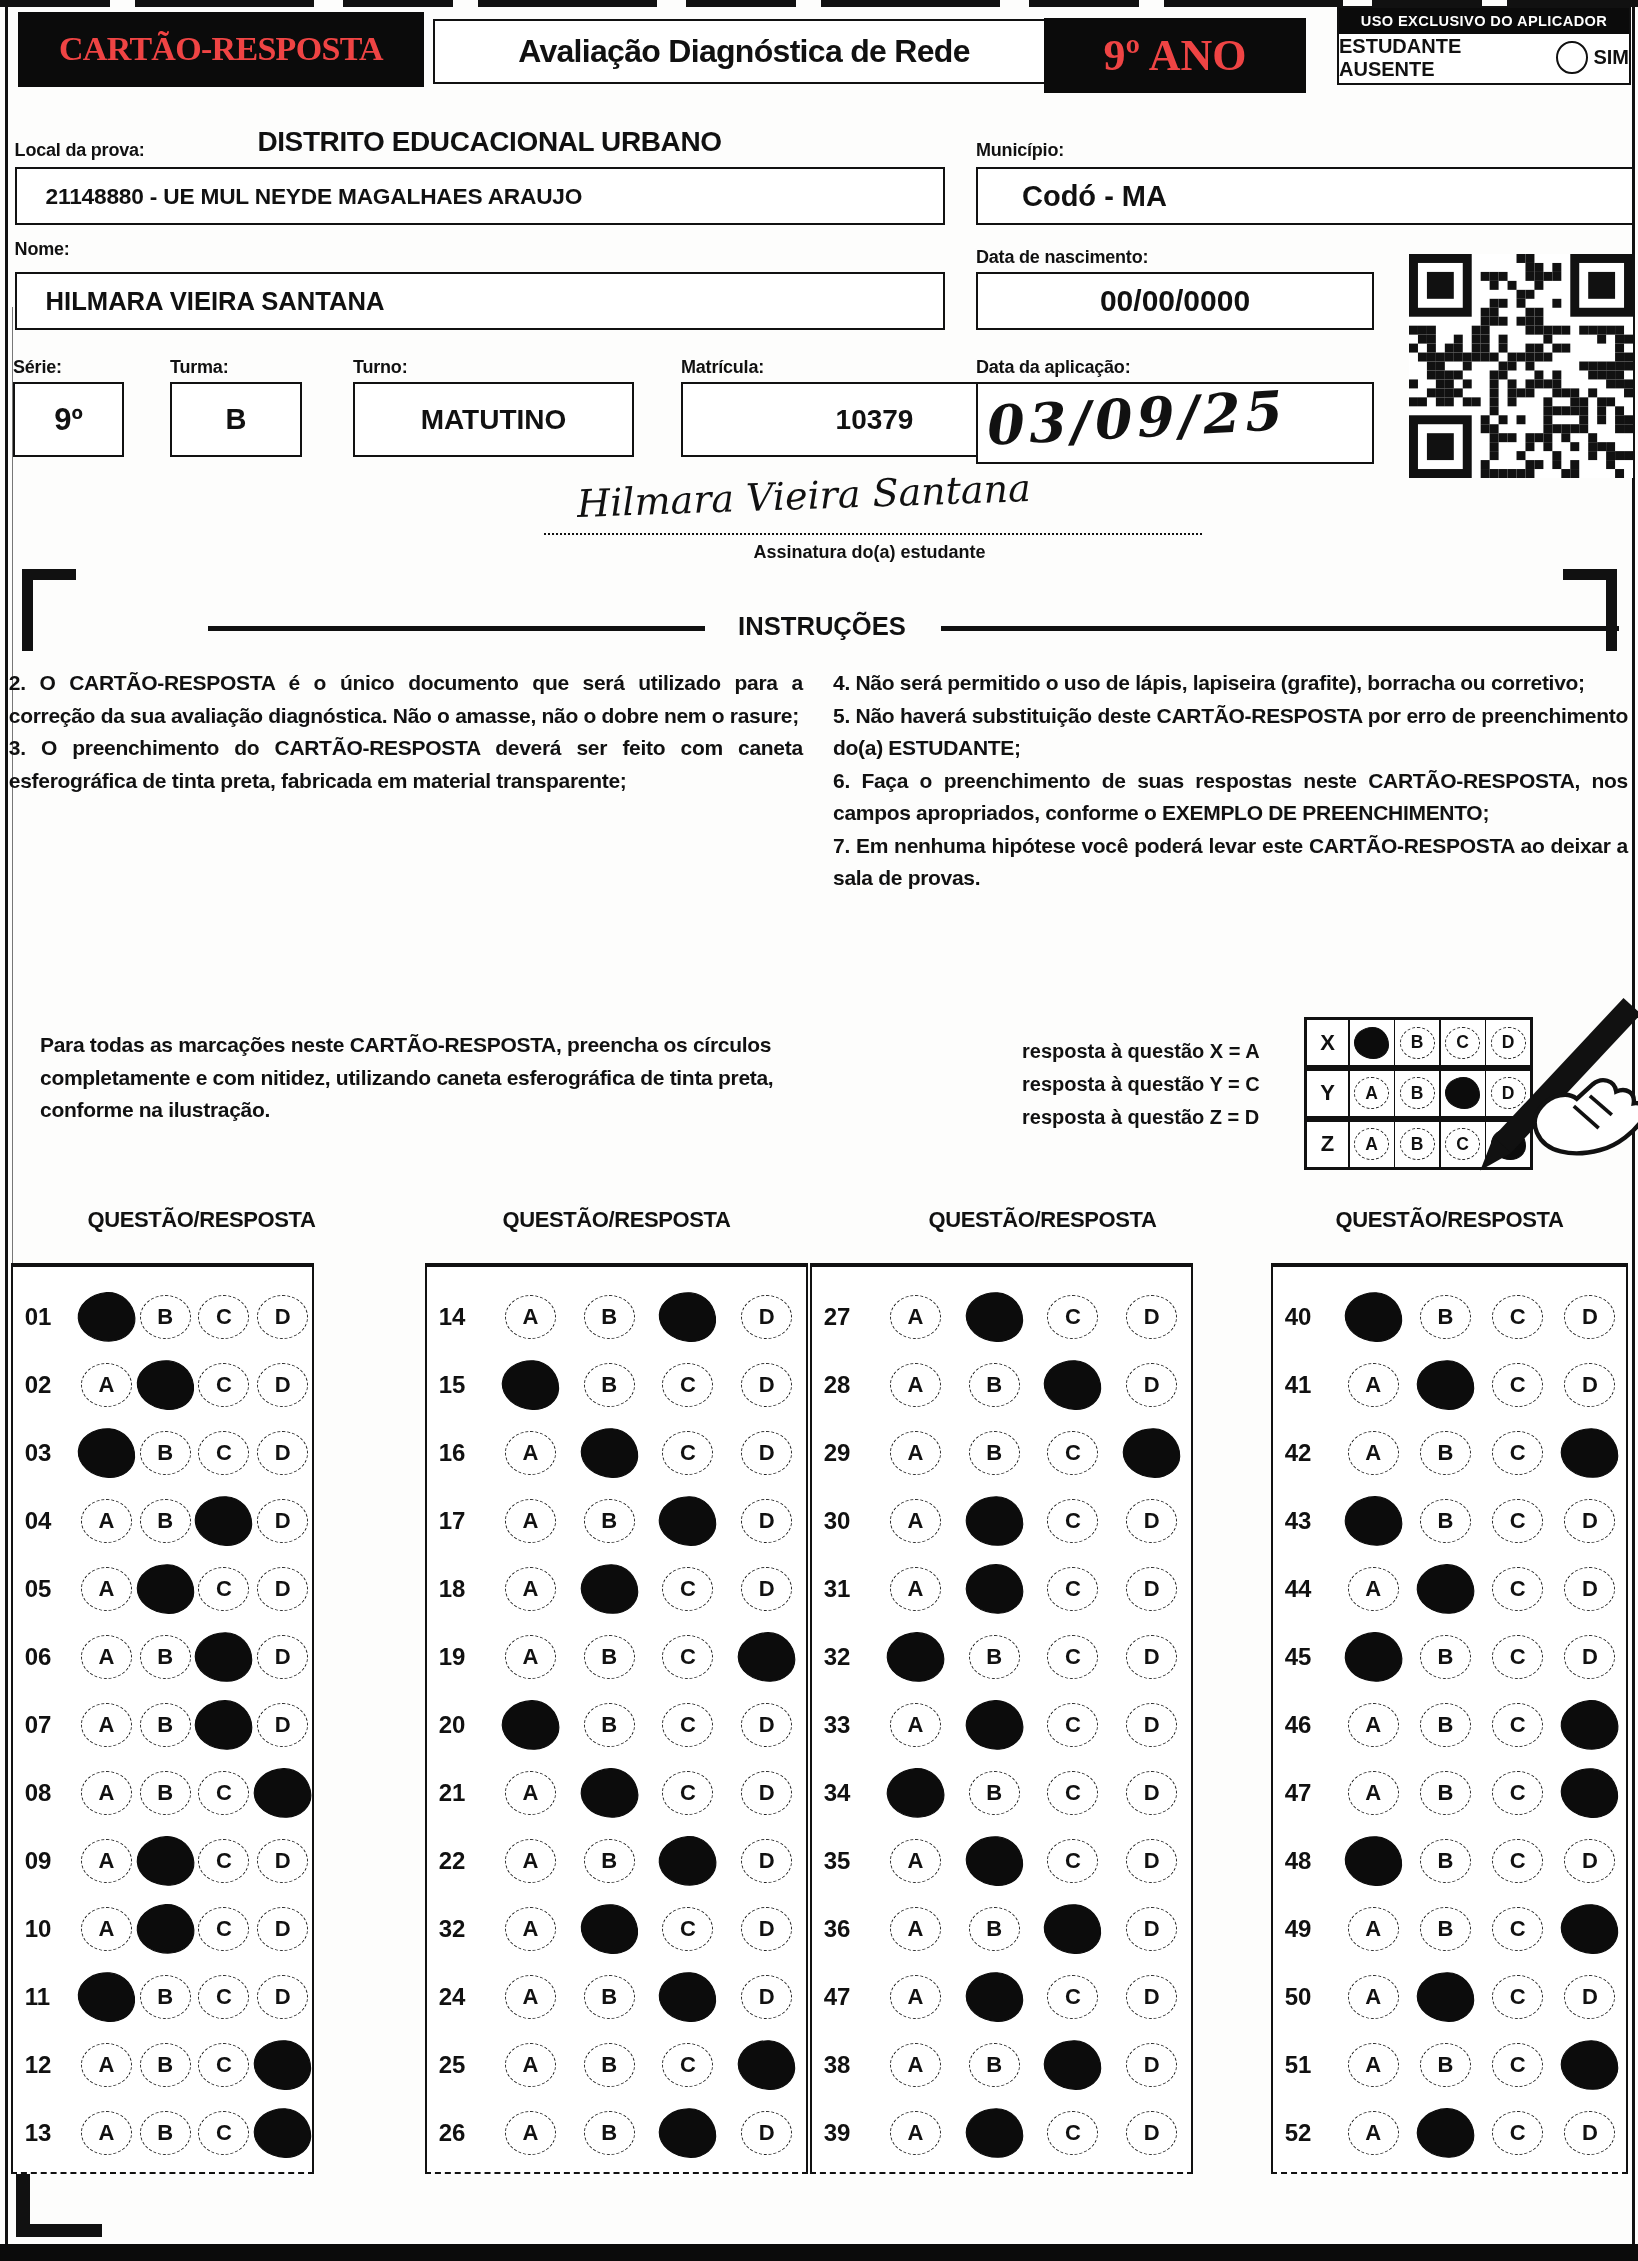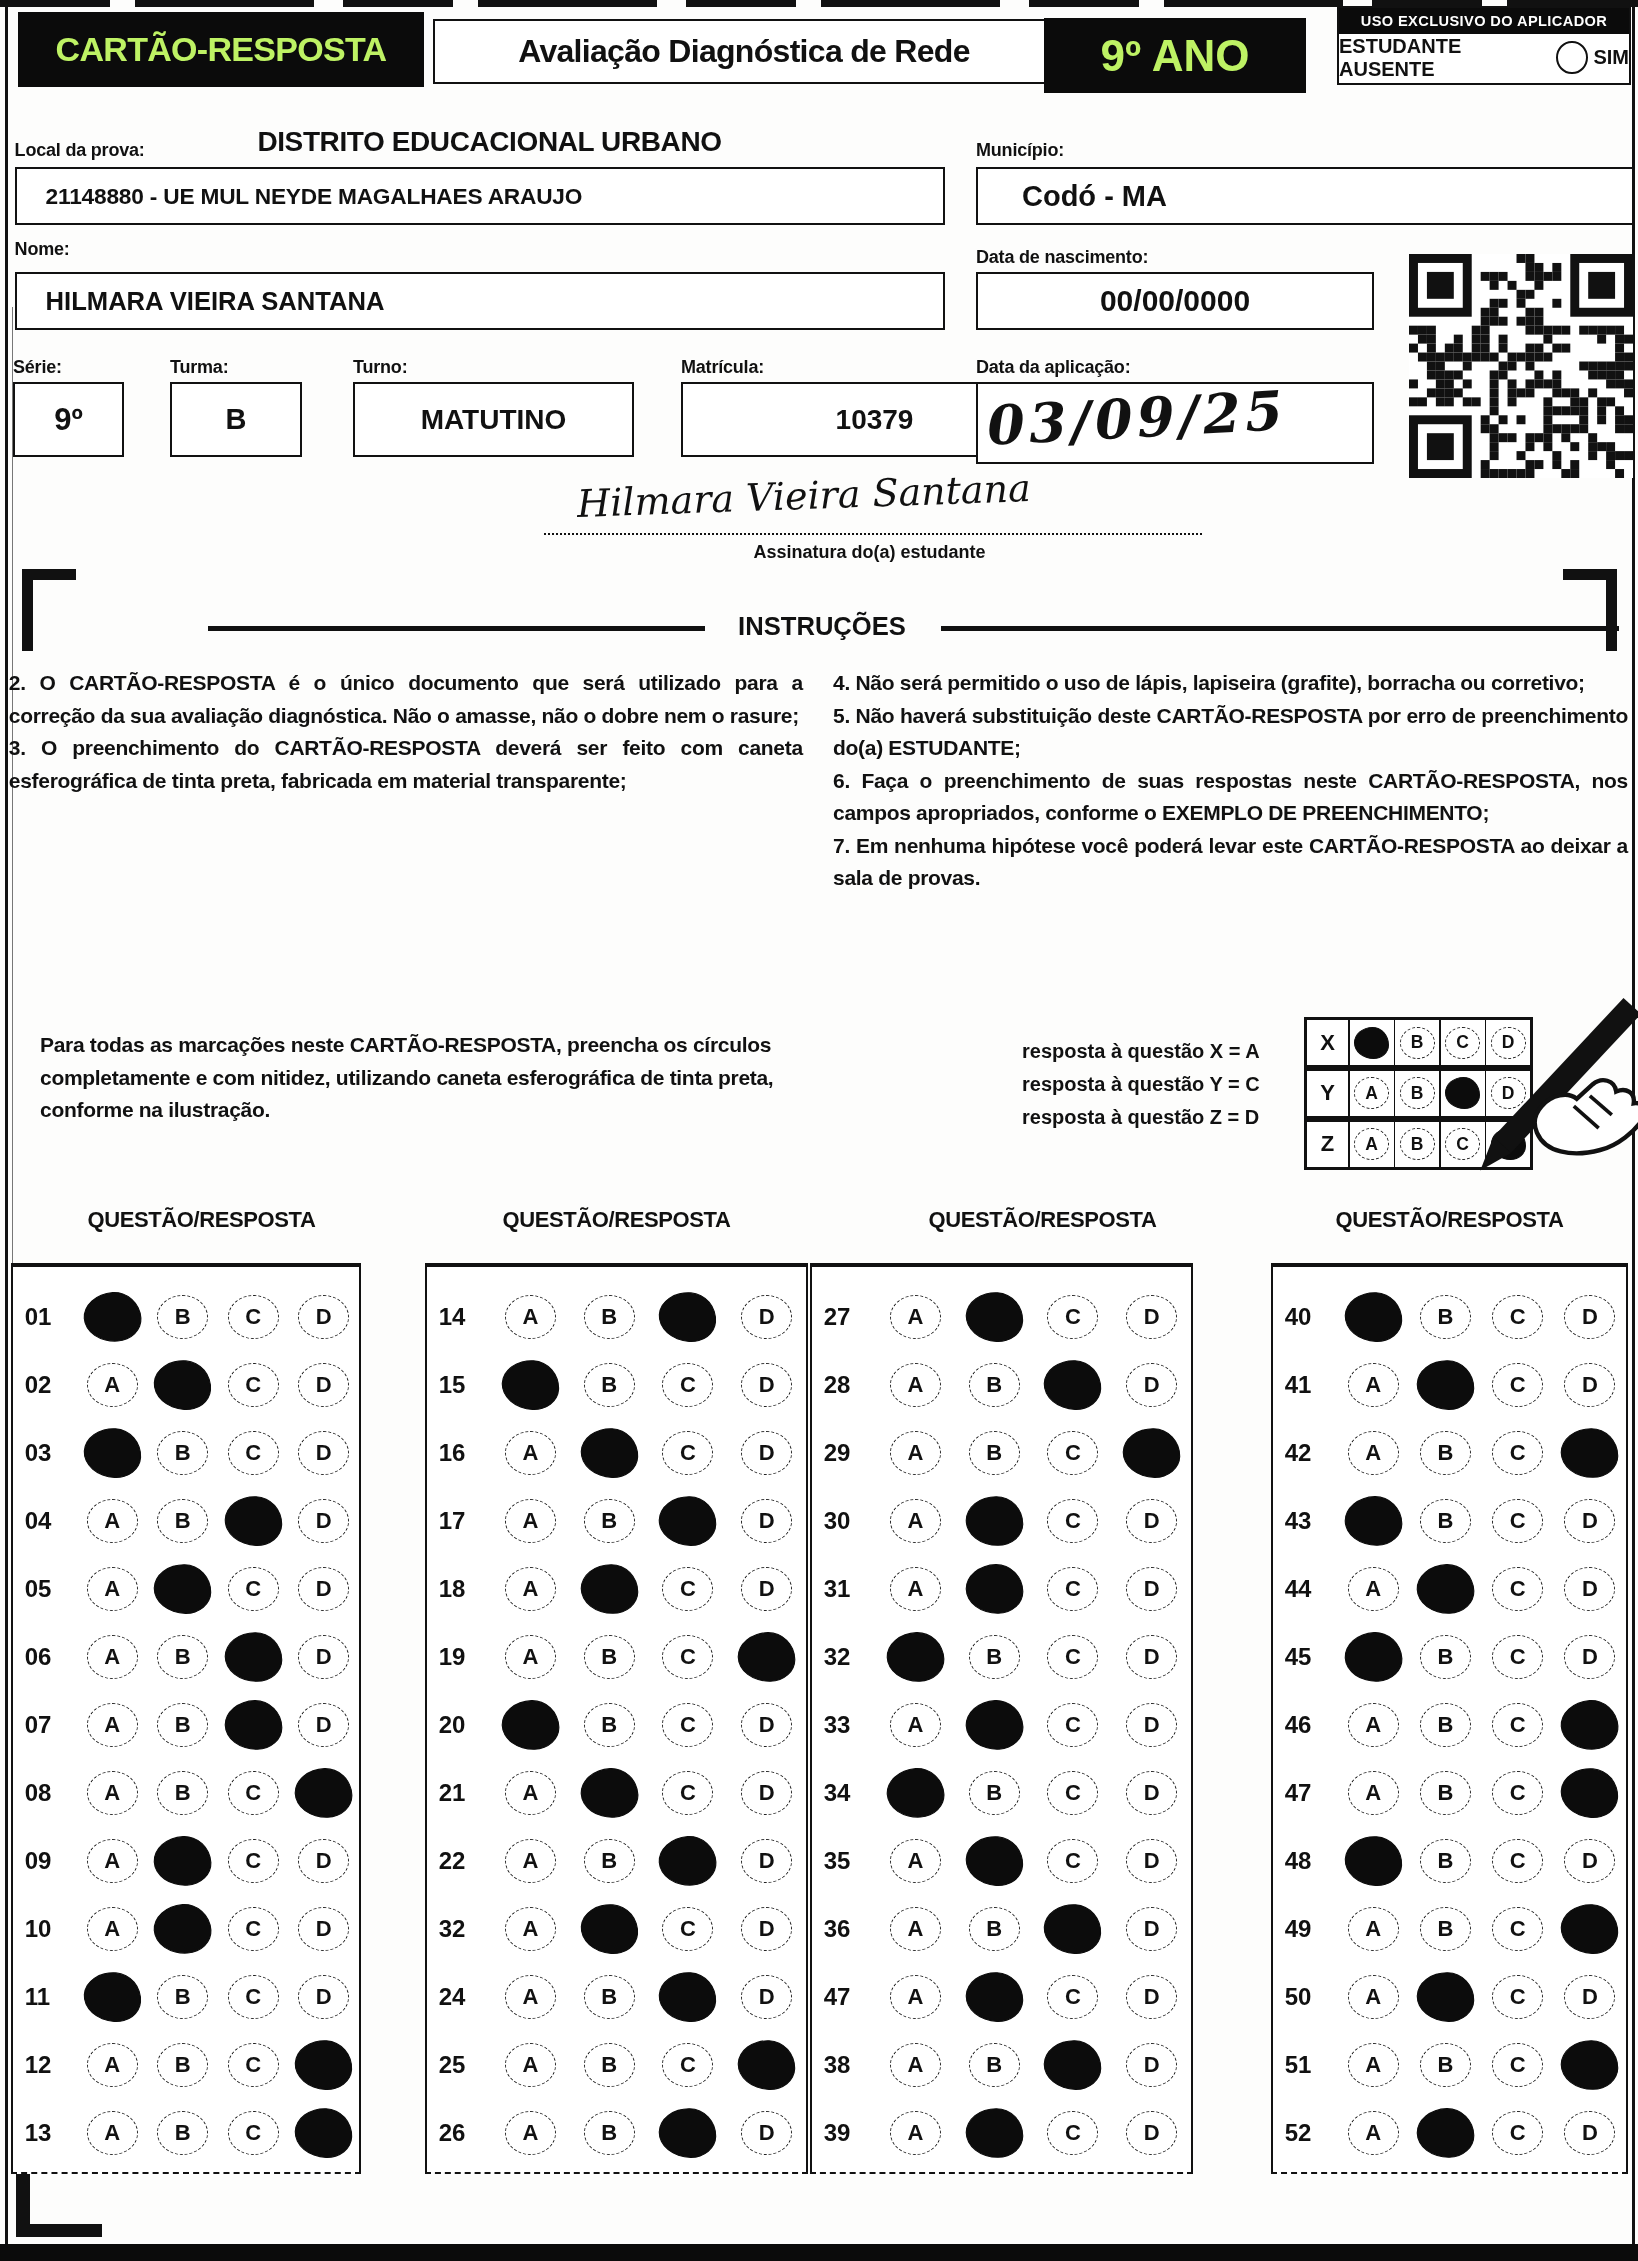--- a/index.html
+++ b/index.html
@@ -17,21 +17,21 @@
   .edge-left2{left:11.7px;top:307px;width:0.7px;height:1827px;background:#777;}
   .edge-right{left:1632px;top:0;width:2.9px;height:2261px;background:#111;}
   .edge-bottom{left:0;top:2244px;width:1639px;height:17.5px;background:#0b0b0b;}
 
   .corner{box-sizing:border-box;}
   .corner.tl{left:22px;top:569px;width:54px;height:82px;border-left:11px solid #111;border-top:11px solid #111;}
   .corner.tr{left:1563px;top:569px;width:54px;height:82px;border-right:11px solid #111;border-top:11px solid #111;}
   .corner.bl{left:16px;top:2157px;width:86px;height:80px;border-left:14.6px solid #111;border-bottom:13px solid #111;}
 
   
-  .hdr-black{background:#0b0b0b;color:#bef264;display:flex;align-items:center;justify-content:center;font-weight:700;}
+  .hdr-black{background:#0b0b0b;color:#ef4444;display:flex;align-items:center;justify-content:center;font-weight:700;font-family:Liberation Serif, serif;}
   .hdr-title{left:18px;top:11.7px;width:406px;height:75px;font-size:34px;letter-spacing:-0.7px;}
   .hdr-sub{left:433px;top:19px;width:618px;height:61px;border:2.9px solid #111;background:#fff;
            display:flex;align-items:center;justify-content:center;font-weight:700;font-size:32px;letter-spacing:-0.7px;}
   .hdr-grade{left:1044px;top:18px;width:262px;height:75px;font-size:44px;letter-spacing:0px;}
   .uso-box{left:1337px;top:5.8px;width:294px;height:79px;border:2.2px solid #111;background:#fff;box-sizing:border-box;}
   .uso-bar{height:26px;background:#0b0b0b;color:#fff;display:flex;align-items:center;justify-content:center;
            font-weight:700;font-size:14.6px;letter-spacing:0.4px;}
   .uso-row{height:48px;display:flex;align-items:center;justify-content:center;gap:5.8px;font-weight:700;font-size:20px;}
   .absent-circle{width:29px;height:29px;border:2.2px solid #111;border-radius:50%;display:inline-block;}
 
@@ -427,21 +427,21 @@
   <svg class="abs" style="left:1451px;top:998px;" width="212" height="190" viewBox="0 0 290 260">
     <polygon points="236,0 260,22 82,212 58,190" fill="#111"></polygon>
     <polygon points="58,190 82,212 40,236" fill="#111"></polygon>
     <path d="M150,210 c-32,-8 -46,-40 -26,-62 c14,-16 36,-20 48,-10 l22,-20 c12,-10 30,-6 32,10 c14,-6 26,2 24,16 c12,-2 20,10 12,22 c-10,16 -34,36 -58,42 c-22,6 -38,6 -54,2 z" fill="#fff" stroke="#111" stroke-width="6"></path>
     <path d="M168,148 l34,30" stroke="#111" stroke-width="5" fill="none"></path>
     <path d="M190,134 l30,26" stroke="#111" stroke-width="5" fill="none"></path>
   </svg>
 
   <div>
       <div class="qr-header" style="left: 11px; width: 381px;">QUESTÃO/RESPOSTA</div>
-      <div class="answer-box" style="left: 11px; width: 350px;">
+      <div class="answer-box" style="left: 11px; width: 303px;">
         <div class="arow">
           <span class="qnum">01</span>
           <span class="bub filled" style="transform: rotate(-4deg) scale(1.13);">A</span>
           <span class="bub">B</span>
           <span class="bub">C</span>
           <span class="bub">D</span>
         </div>
         <div class="arow">
           <span class="qnum">02</span>
           <span class="bub">A</span>

